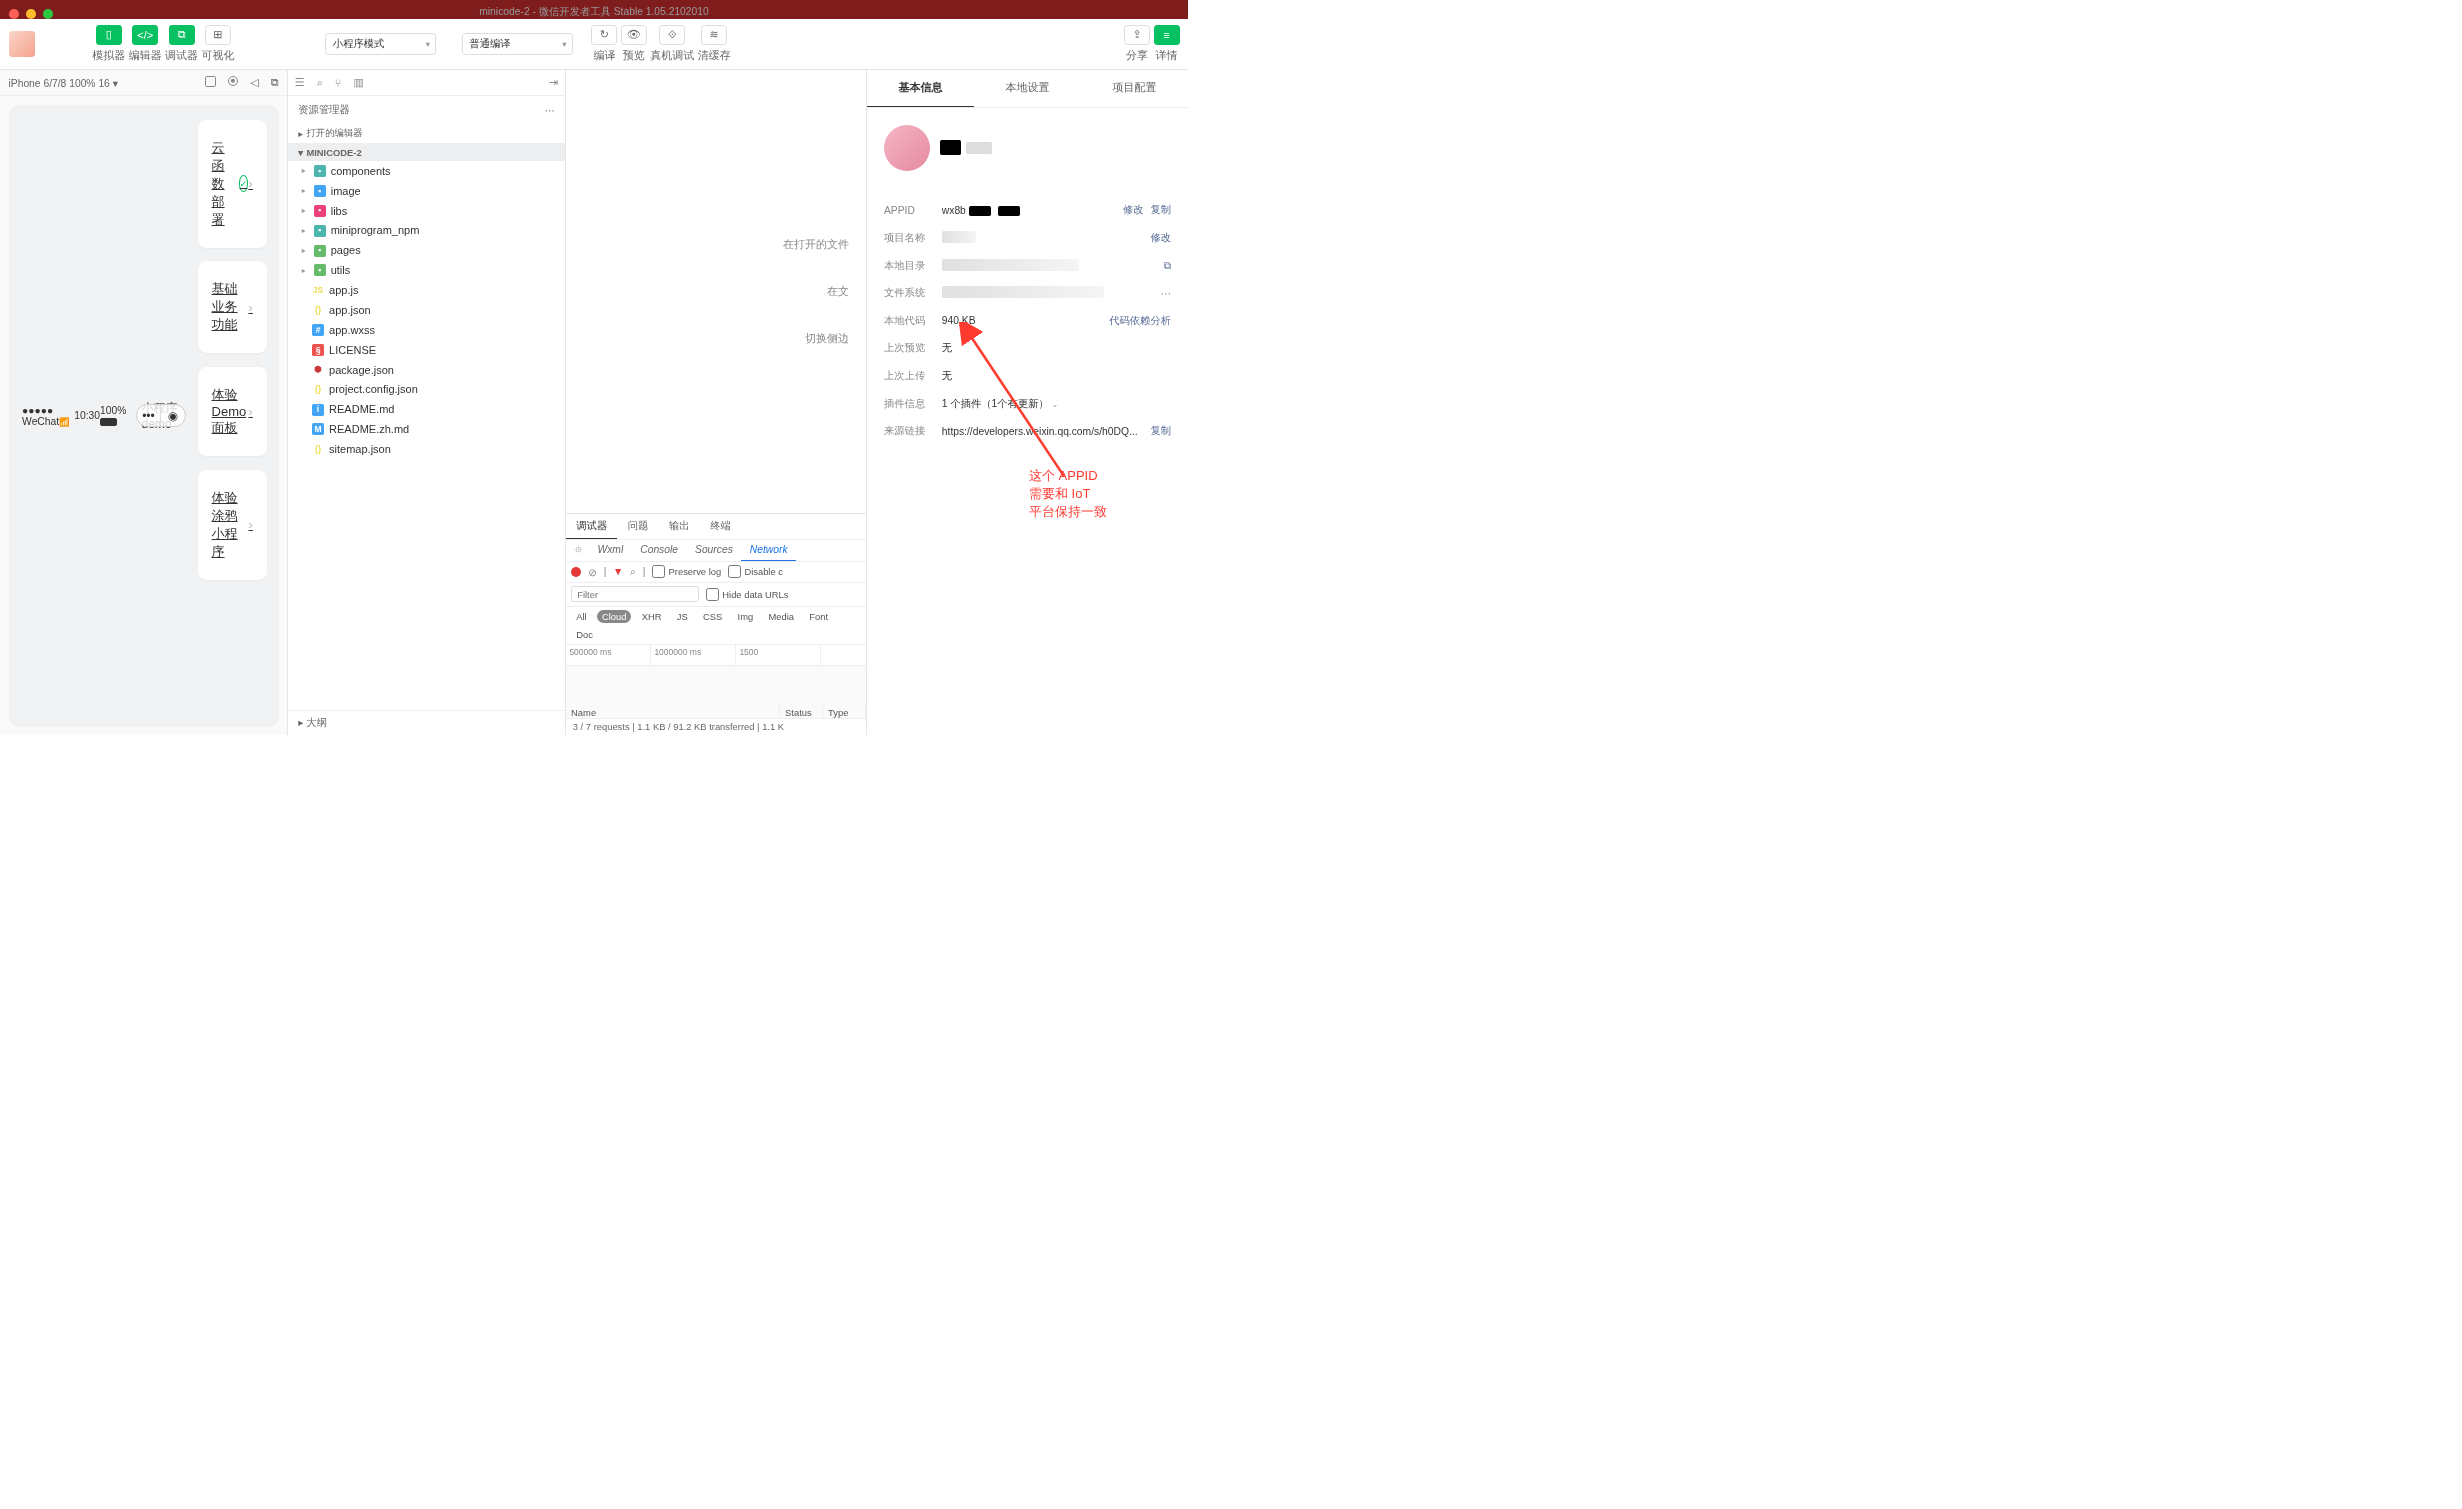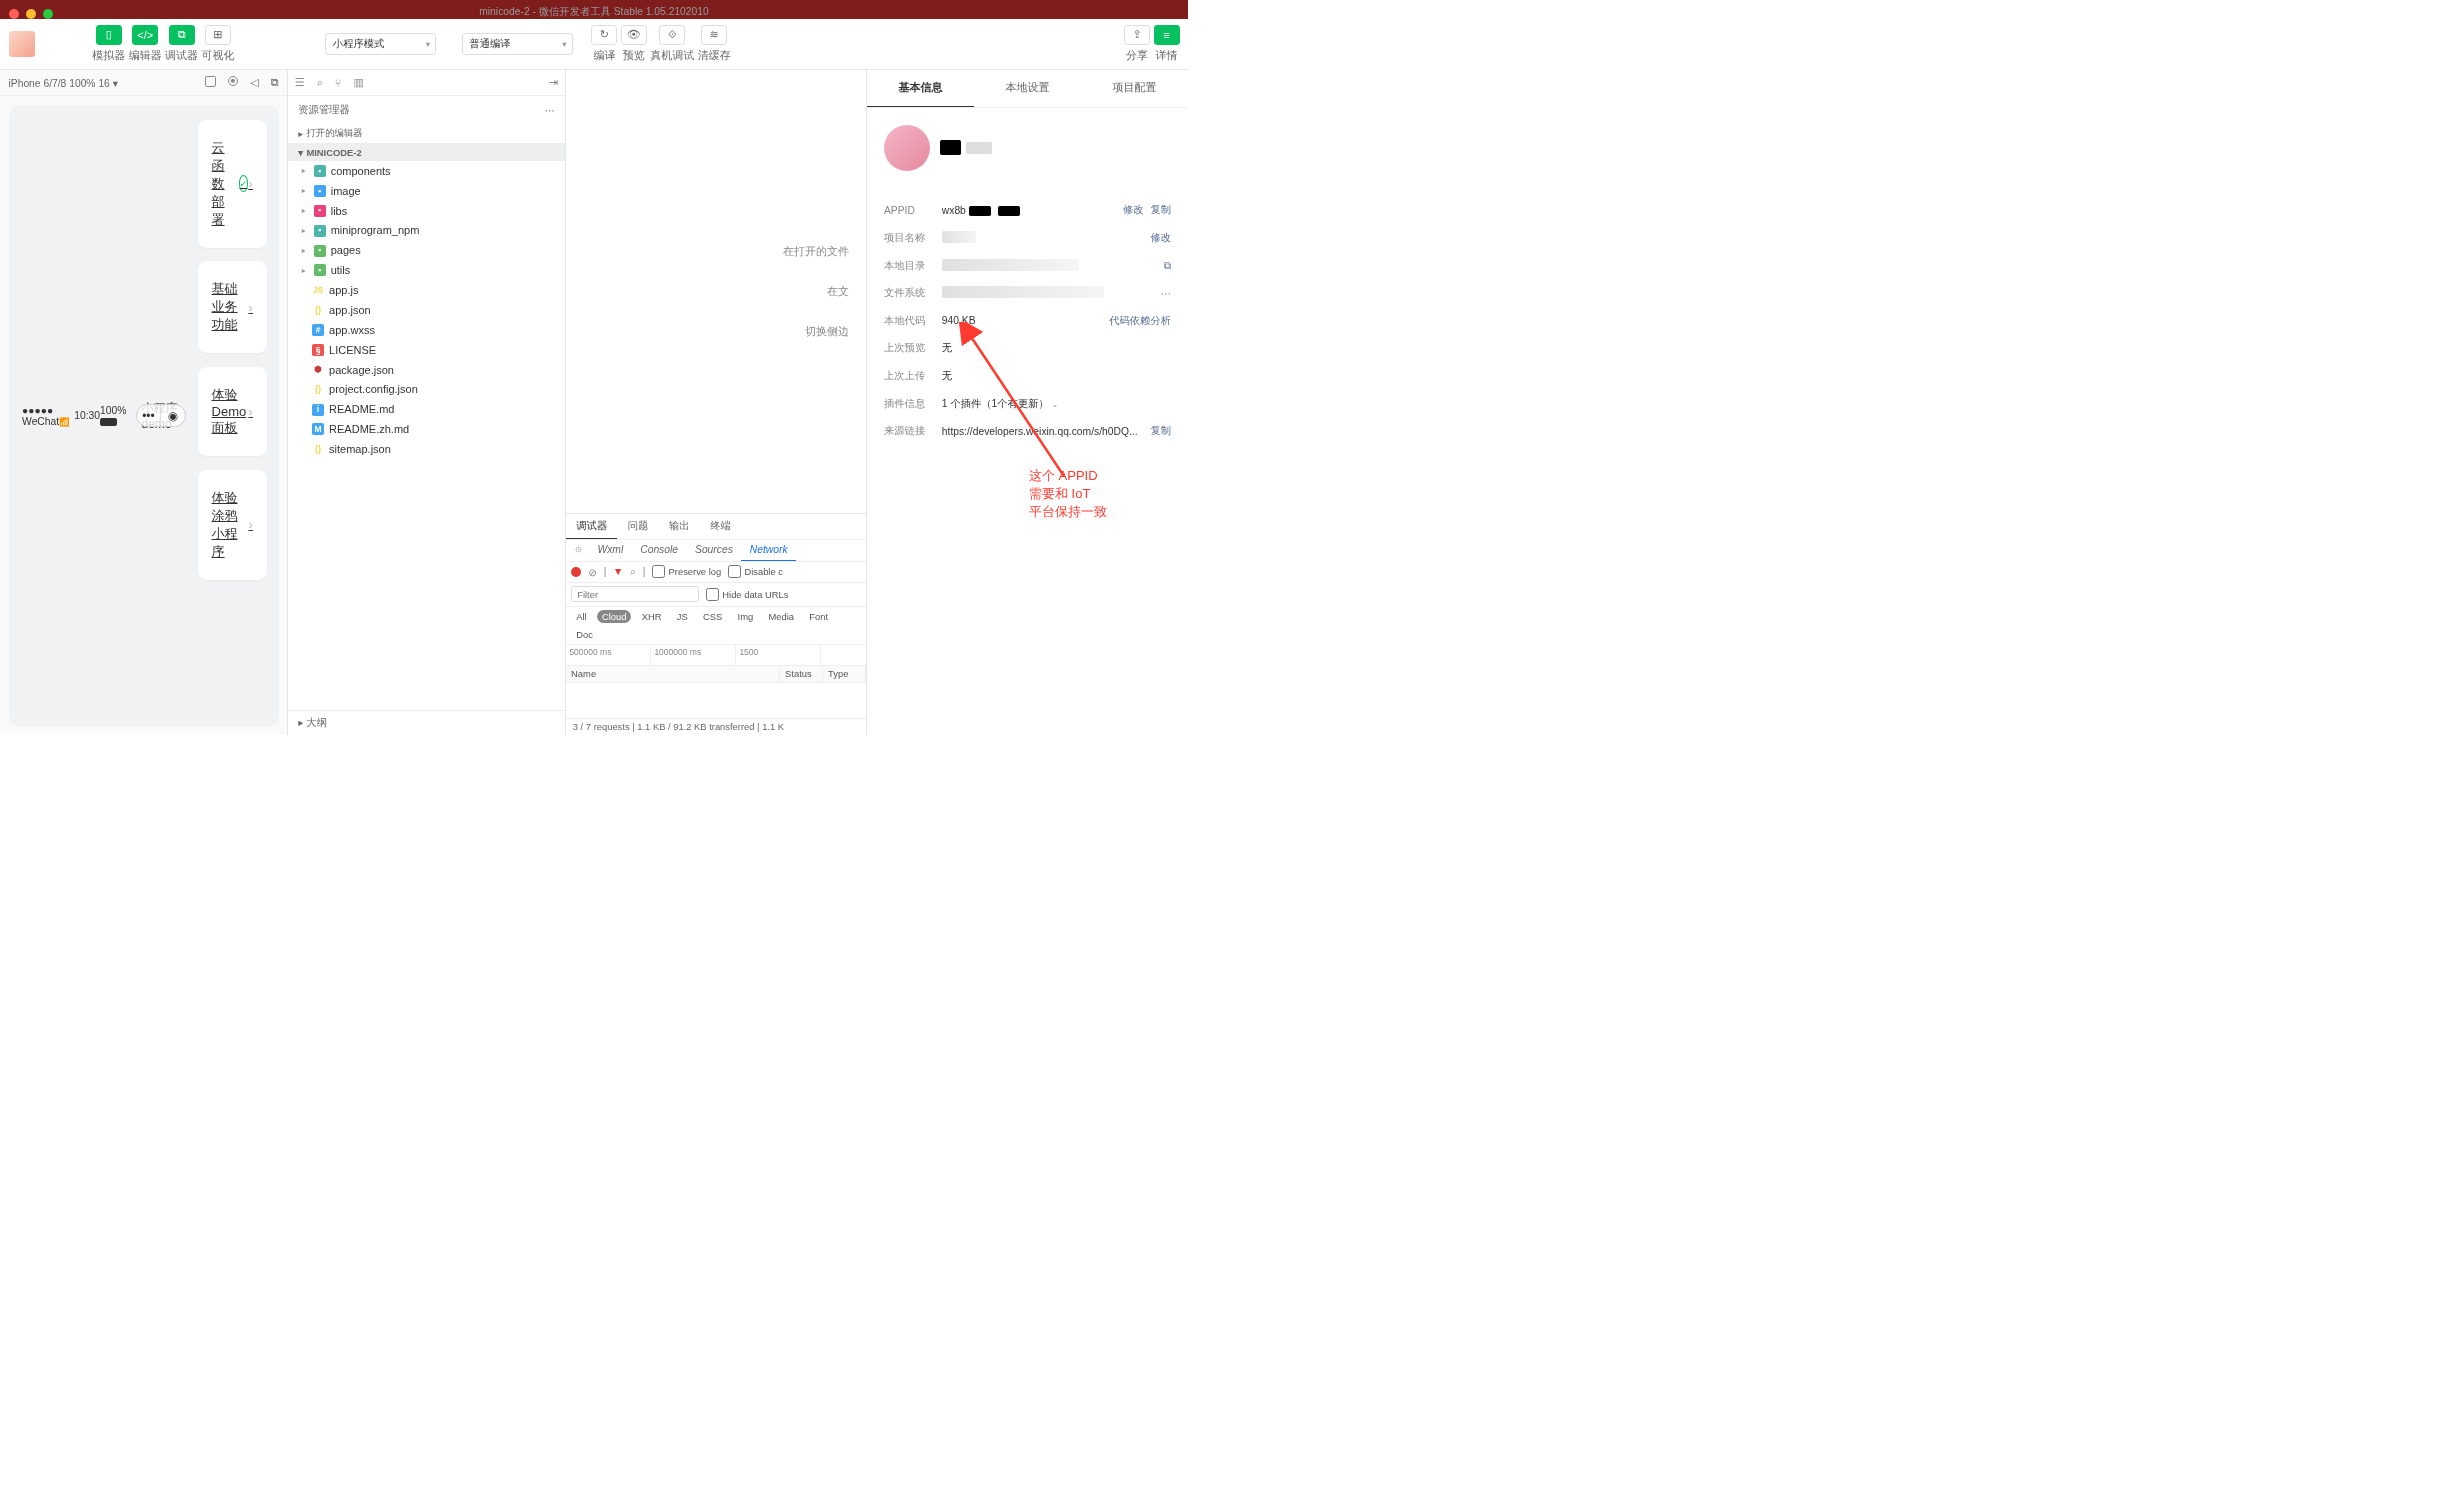--- a/index.html
+++ b/index.html
@@ -67,40 +67,40 @@
 .fi-js { color: #f0db4f; }
 .fi-json { color: #f0db4f; }
 .fi-wxss { background: #42a5f5; color: #fff; }
 .fi-lic { background: #ef5350; color: #fff; }
 .fi-npm { color: #cb3837; }
 .fi-md { background: #42a5f5; color: #fff; }
 .outline { padding: 5.1px 10.3px; font-size: 10.3px; color: #666; border-top: 0.9px solid #eee; }
 
 
 .center-panel { flex: 1; display: flex; flex-direction: column; border-right: 0.9px solid #e5e5e5; min-width: 0; }
-.center-empty { flex: 1; display: flex; flex-direction: column; align-items: flex-end; justify-content: center; padding: 17px; color: #888; font-size: 11px; gap: 25px; }
+.center-empty { flex: 1; display: flex; flex-direction: column; align-items: flex-end; justify-content: center; padding: 17px; color: #888; font-size: 11px; gap: 32px; }
 .devtools { border-top: 0.9px solid #e5e5e5; display: flex; flex-direction: column; font-size: 10.3px; height: 222px; }
 .dt-tabs { display: flex; border-bottom: 0.9px solid #eee; }
 .dt-tab { padding: 5.1px 10.3px; color: #666; cursor: pointer; }
 .dt-tab.active { border-bottom: 1.7px solid #333; color: #333; }
 .dt-subtabs { display: flex; border-bottom: 0.9px solid #eee; align-items: center; padding: 0 3.4px; gap: 1.7px; }
 .dt-subtab { padding: 4.3px 8.5px; color: #666; cursor: pointer; font-style: italic; }
 .dt-subtab.active { color: #1a73e8; border-bottom: 1.7px solid #1a73e8; }
 .dt-filterbar { display: flex; align-items: center; padding: 3.4px 5.1px; gap: 6.8px; border-bottom: 0.9px solid #eee; }
 .dt-rec { width: 10.3px; height: 10.3px; background: #e53935; border-radius: 50%; }
 .dt-filterbar input[type=text] { border: 0.9px solid #ddd; border-radius: 2.6px; padding: 1.7px 5.1px; font-size: 9.4px; width: 128px; }
 .dt-filterbar label { display: flex; align-items: center; gap: 3.4px; color: #555; font-size: 9.4px; }
 .dt-typerow { display: flex; gap: 5.1px; padding: 3.4px 5.1px; border-bottom: 0.9px solid #eee; font-size: 9.4px; align-items: center; flex-wrap: wrap; }
 .dt-type { padding: 0.9px 5.1px; border-radius: 6.8px; cursor: pointer; color: #555; }
 .dt-type.sel { background: #888; color: #fff; }
 .dt-timeline { height: 20.5px; border-bottom: 0.9px solid #eee; display: flex; font-size: 8.5px; color: #888; }
 .dt-timeline div { border-right: 0.9px solid #eee; padding: 1.7px 3.4px; width: 85px; }
 .dt-table { flex: 1; overflow: auto; }
 .dt-thead { display: flex; border-bottom: 0.9px solid #eee; background: #fafafa; }
-.dt-thead > div { padding: 2.6px 5.1px; border-right: 0.9px solid #eee; font-size: 9.4px; color: #555; }
+.dt-thead > div { padding: 2.6px 5.1px; border-right: 0.9px solid #eee; font-size: 9.4px; color: #555; margin-top: 39px; }
 .dt-status { border-top: 0.9px solid #eee; padding: 2.6px 6.8px; font-size: 9.4px; color: #666; display: flex; gap: 6.8px; }
 
 
 .details-panel { width: 321px; display: flex; flex-direction: column; }
 .details-tabs { display: flex; border-bottom: 0.9px solid #eee; }
 .details-tab { flex: 1; text-align: center; padding: 10.3px 0; font-size: 11px; color: #666; cursor: pointer; }
 .details-tab.active { color: #333; font-weight: 600; border-bottom: 1.7px solid #333; }
 .details-content { padding: 17px; display: flex; flex-direction: column; font-size: 10.3px; color: #333; position: relative; }
 .app-header { display: flex; align-items: center; gap: 10.3px; margin-bottom: 26px; }
 .app-avatar { width: 46px; height: 46px; border-radius: 50%; background: linear-gradient(135deg, #f5b5c5, #e589a0); }

